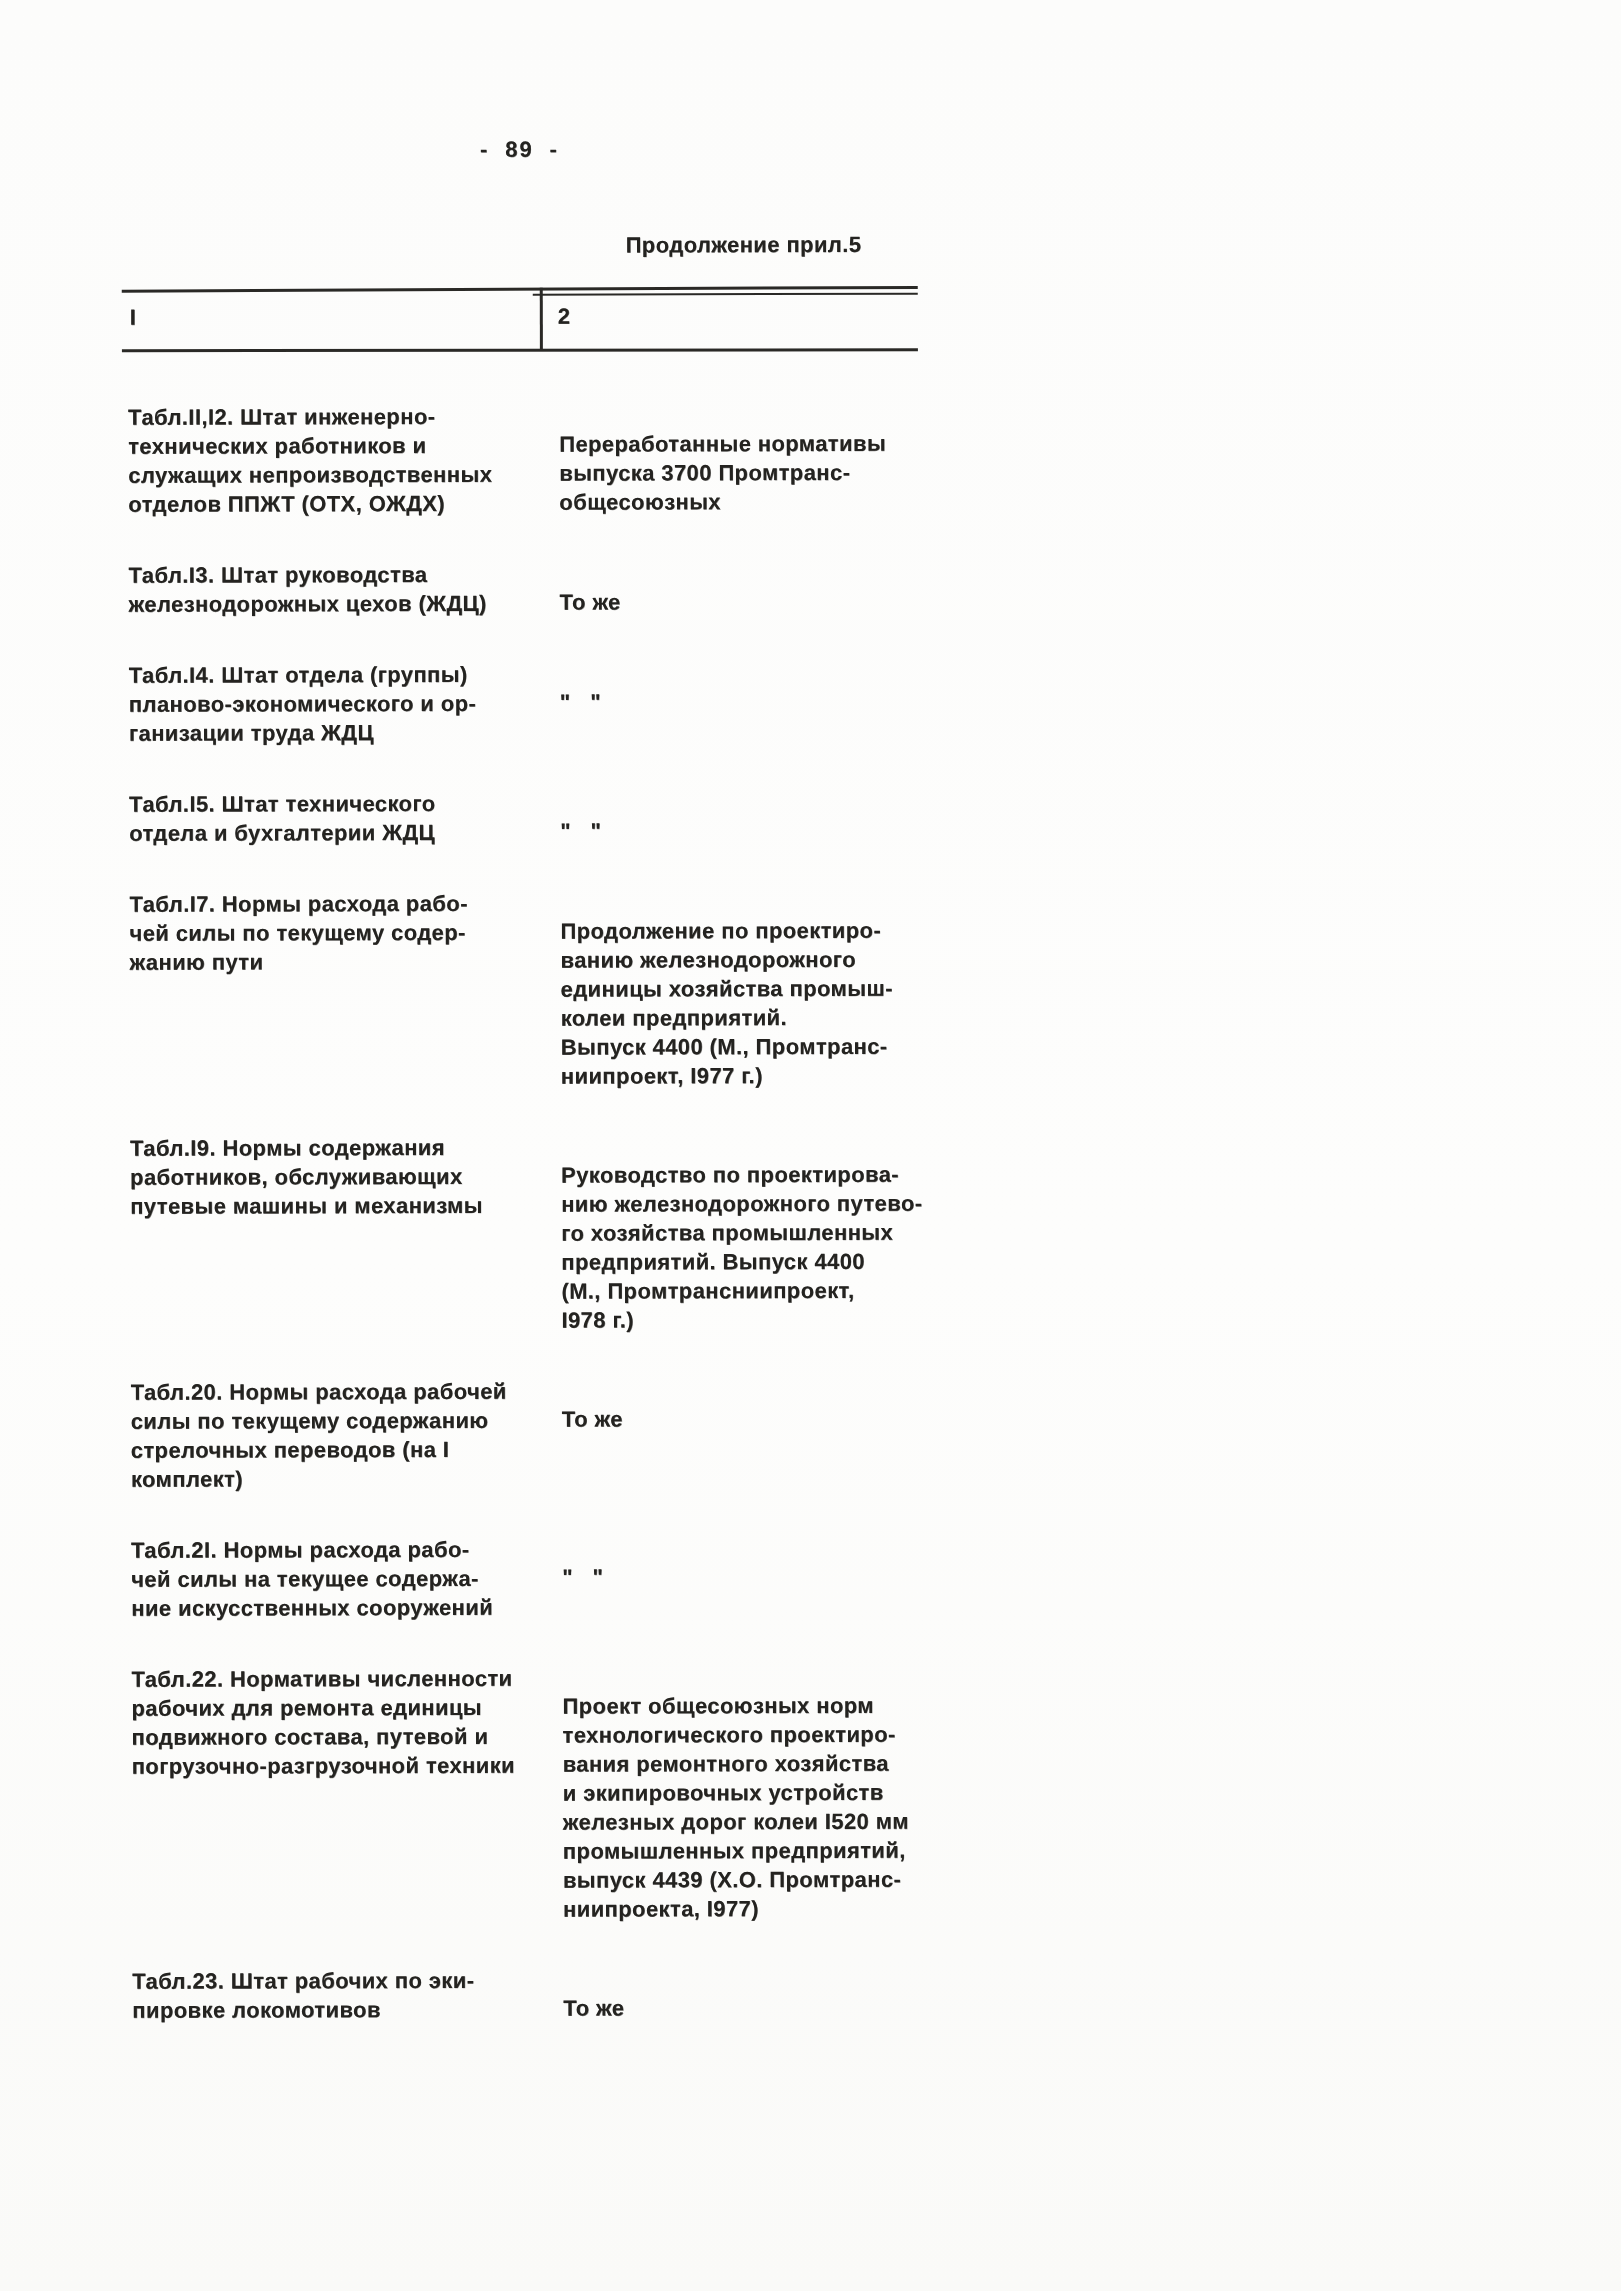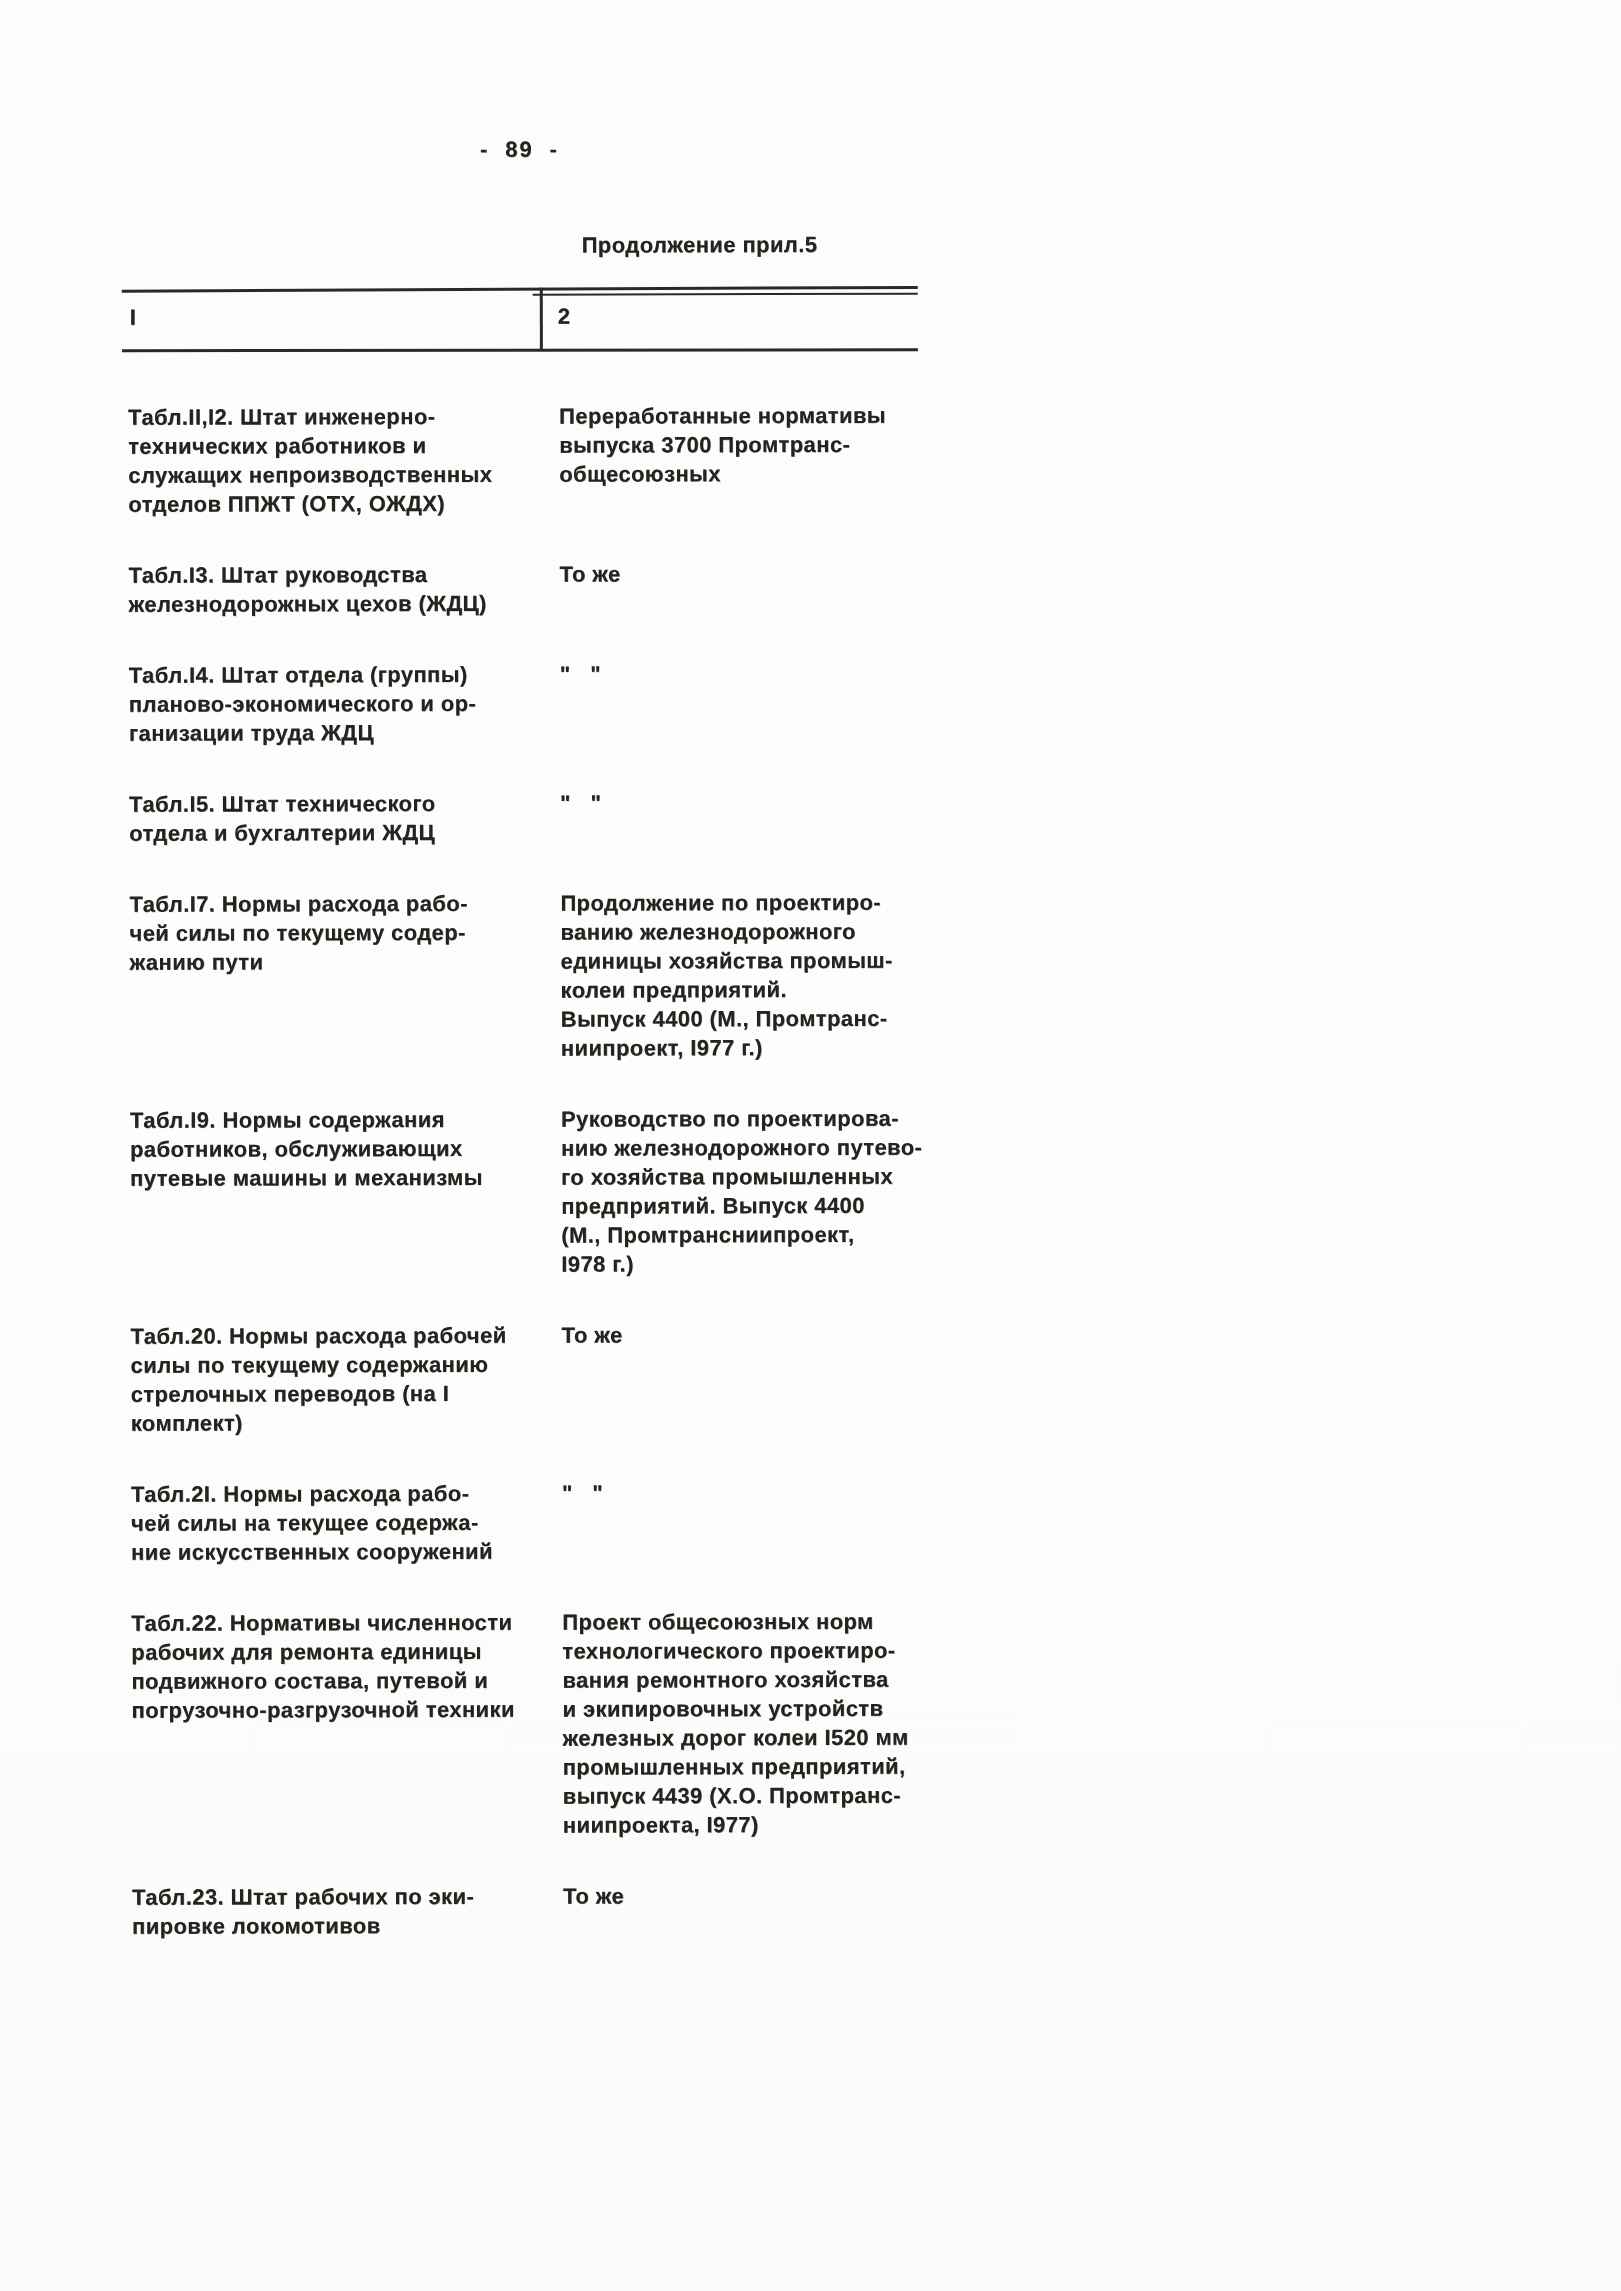--- a/index.html
+++ b/index.html
@@ -33,21 +33,21 @@
   }
 
   .pageno {
     top: 134px;
     left: 126px;
     width: 792px;
     text-align: center;
     letter-spacing: 1.9px;
   }
 
-  .cont { top: 230px; left: 584px; }
+  .cont { top: 230px; left: 628px; }
 
   .rule { position: absolute; background: #2a2926; }
   .rule-top     { left: 124px; top: 287px; width: 796px; height: 2.8px; transform: rotate(-0.12deg); }
   .rule-top-b   { left: 535px; top: 293px; width: 385px; height: 1.9px; }
   .col-divider  { left: 542px; top: 287px; width: 2.8px;  height: 62px; }
   .rule-header  { left: 124px; top: 348px; width: 796px; height: 2.8px; transform: rotate(0.08deg); }
 
   .h1 { top: 301px; left: 132px; }
   .h2 { top: 301px; left: 560px; }
 
@@ -55,21 +55,21 @@
     position: absolute;
     left: 130px;
     top: 401px;
     width: 795px;
     font-size: 22px;
     line-height: 29px;
   }
 
   .row { display: flex; margin-bottom: 42px; }
   .cell-left  { flex: 0 0 431px; width: 431px; }
-  .cell-right { flex: 1; }
+  .cell-right { flex: 1; margin-top: 28px; }
 
   .line {
     white-space: pre;
     letter-spacing: 0.4px;
     text-shadow: 0.4px 0.4px 0 rgba(36, 35, 32, 0.55);
   }
 </style>
 </head>
 <body>
 

